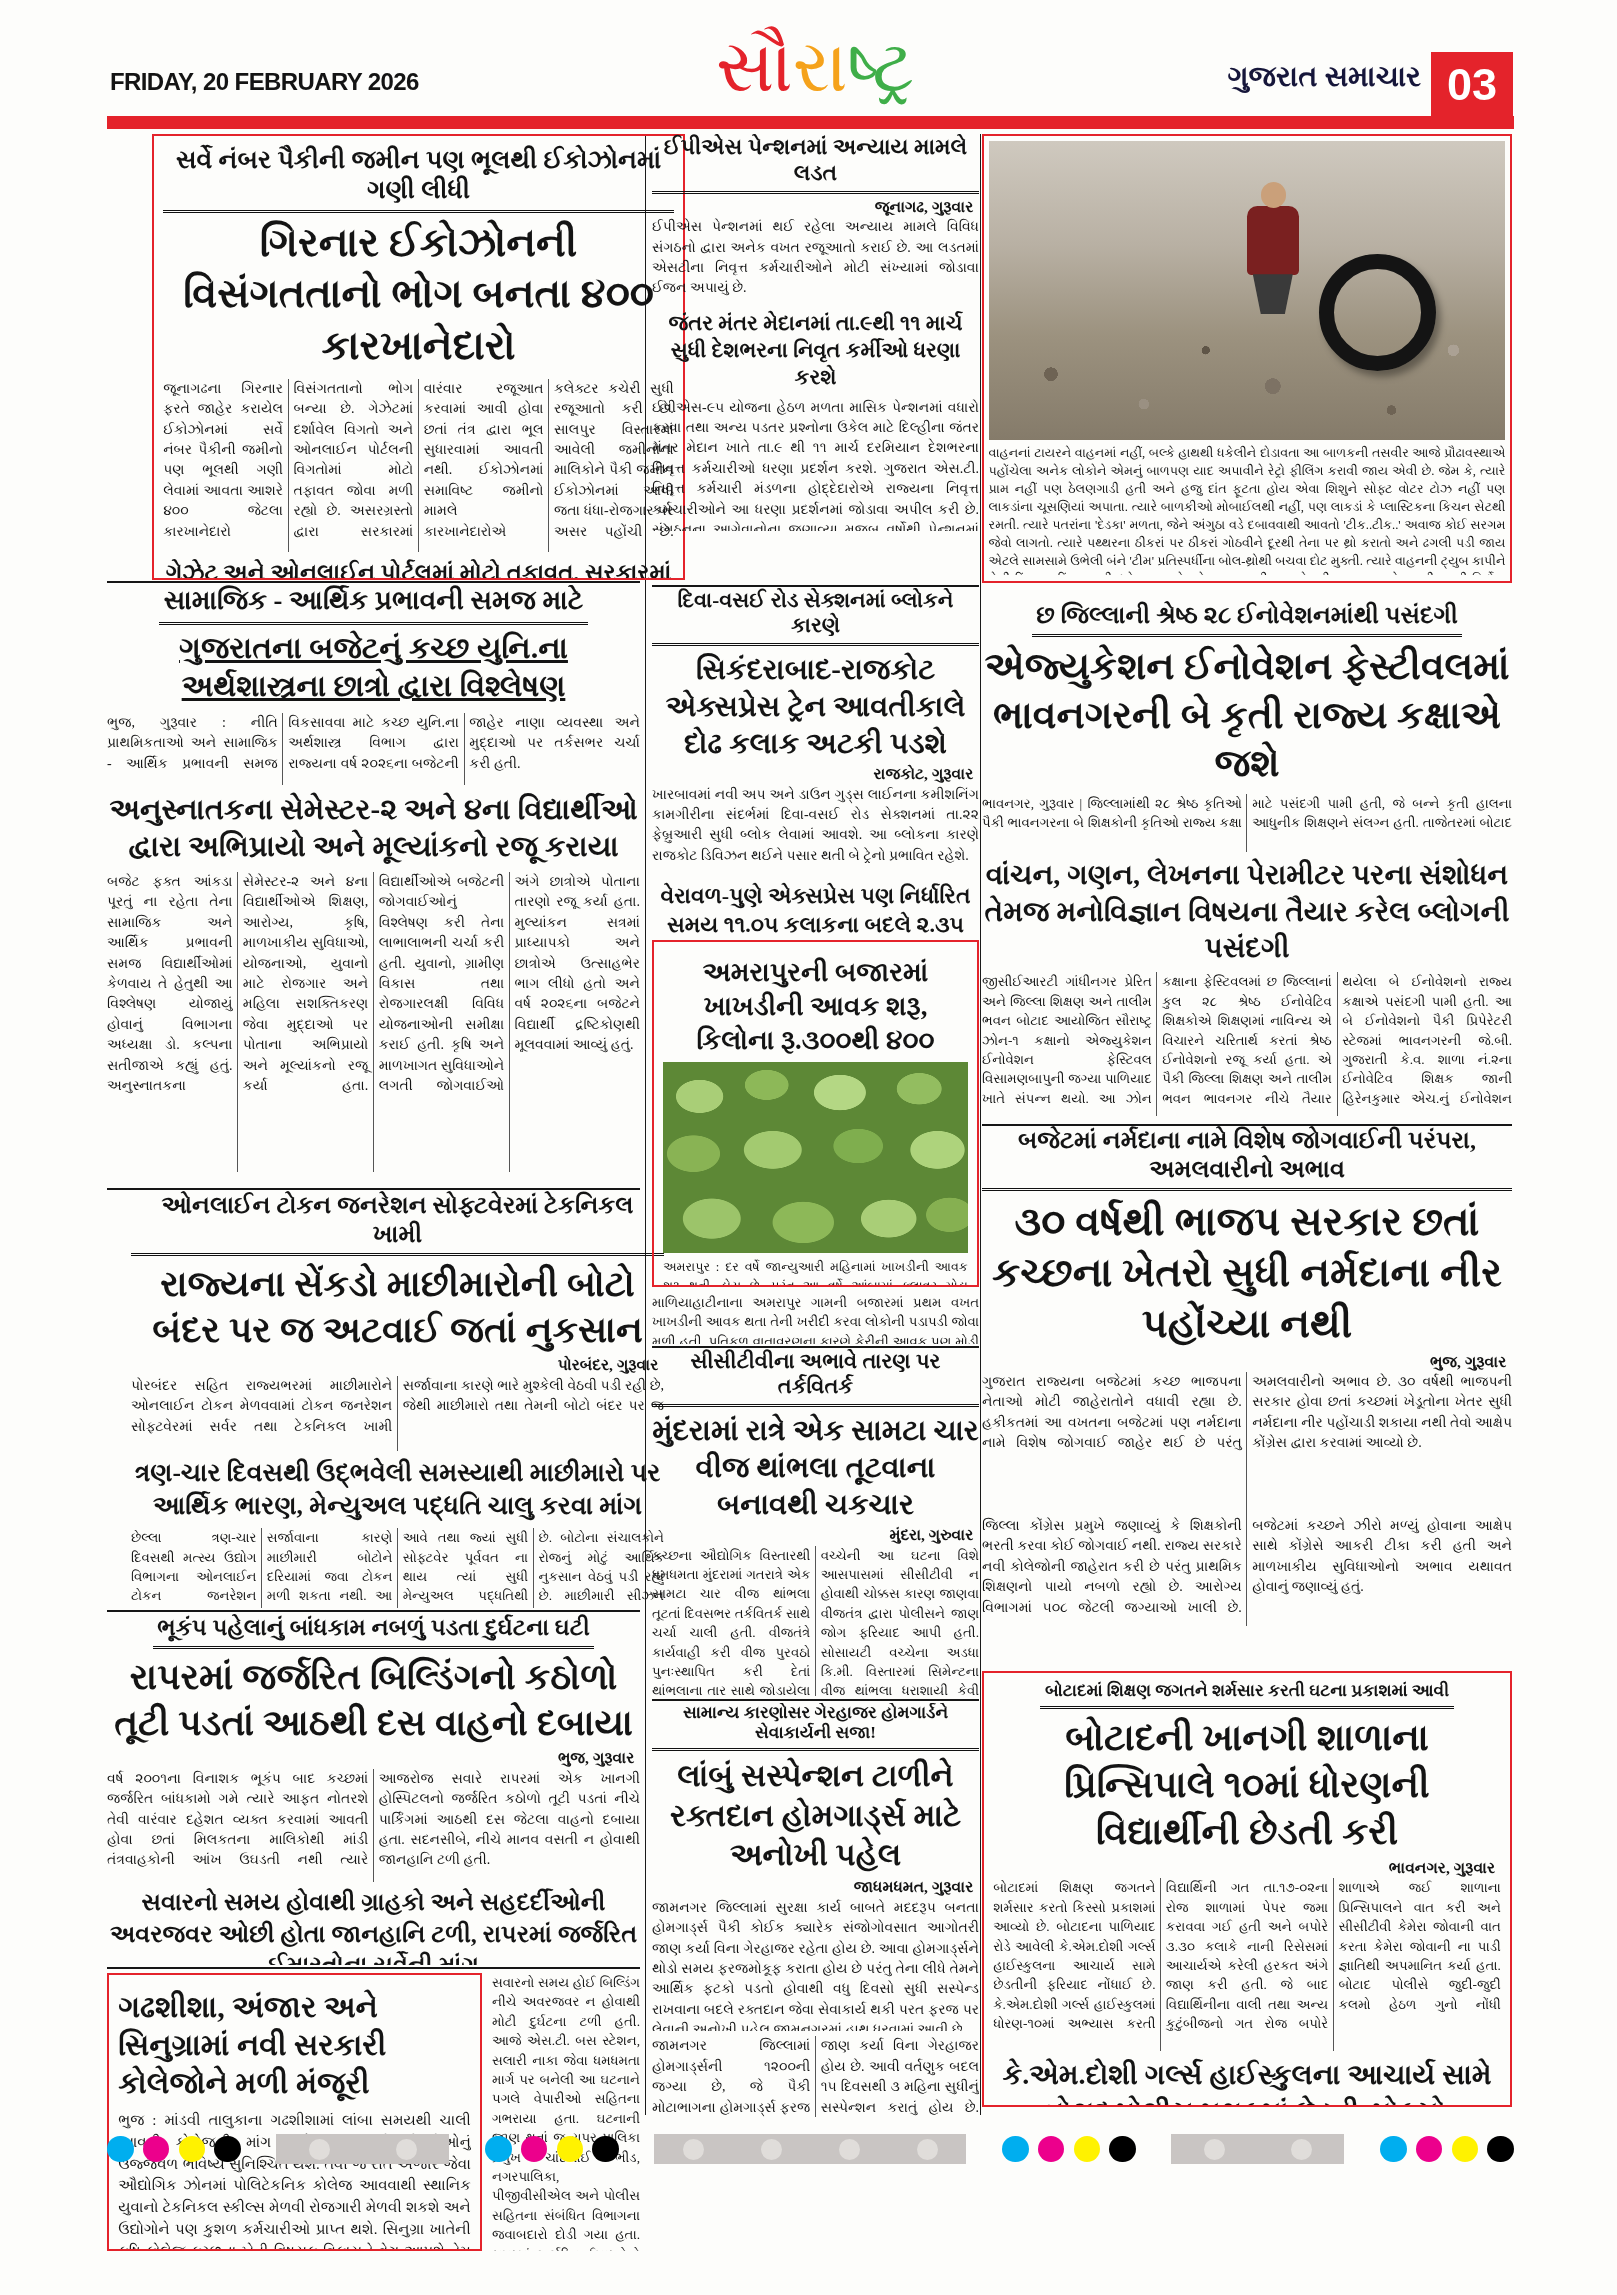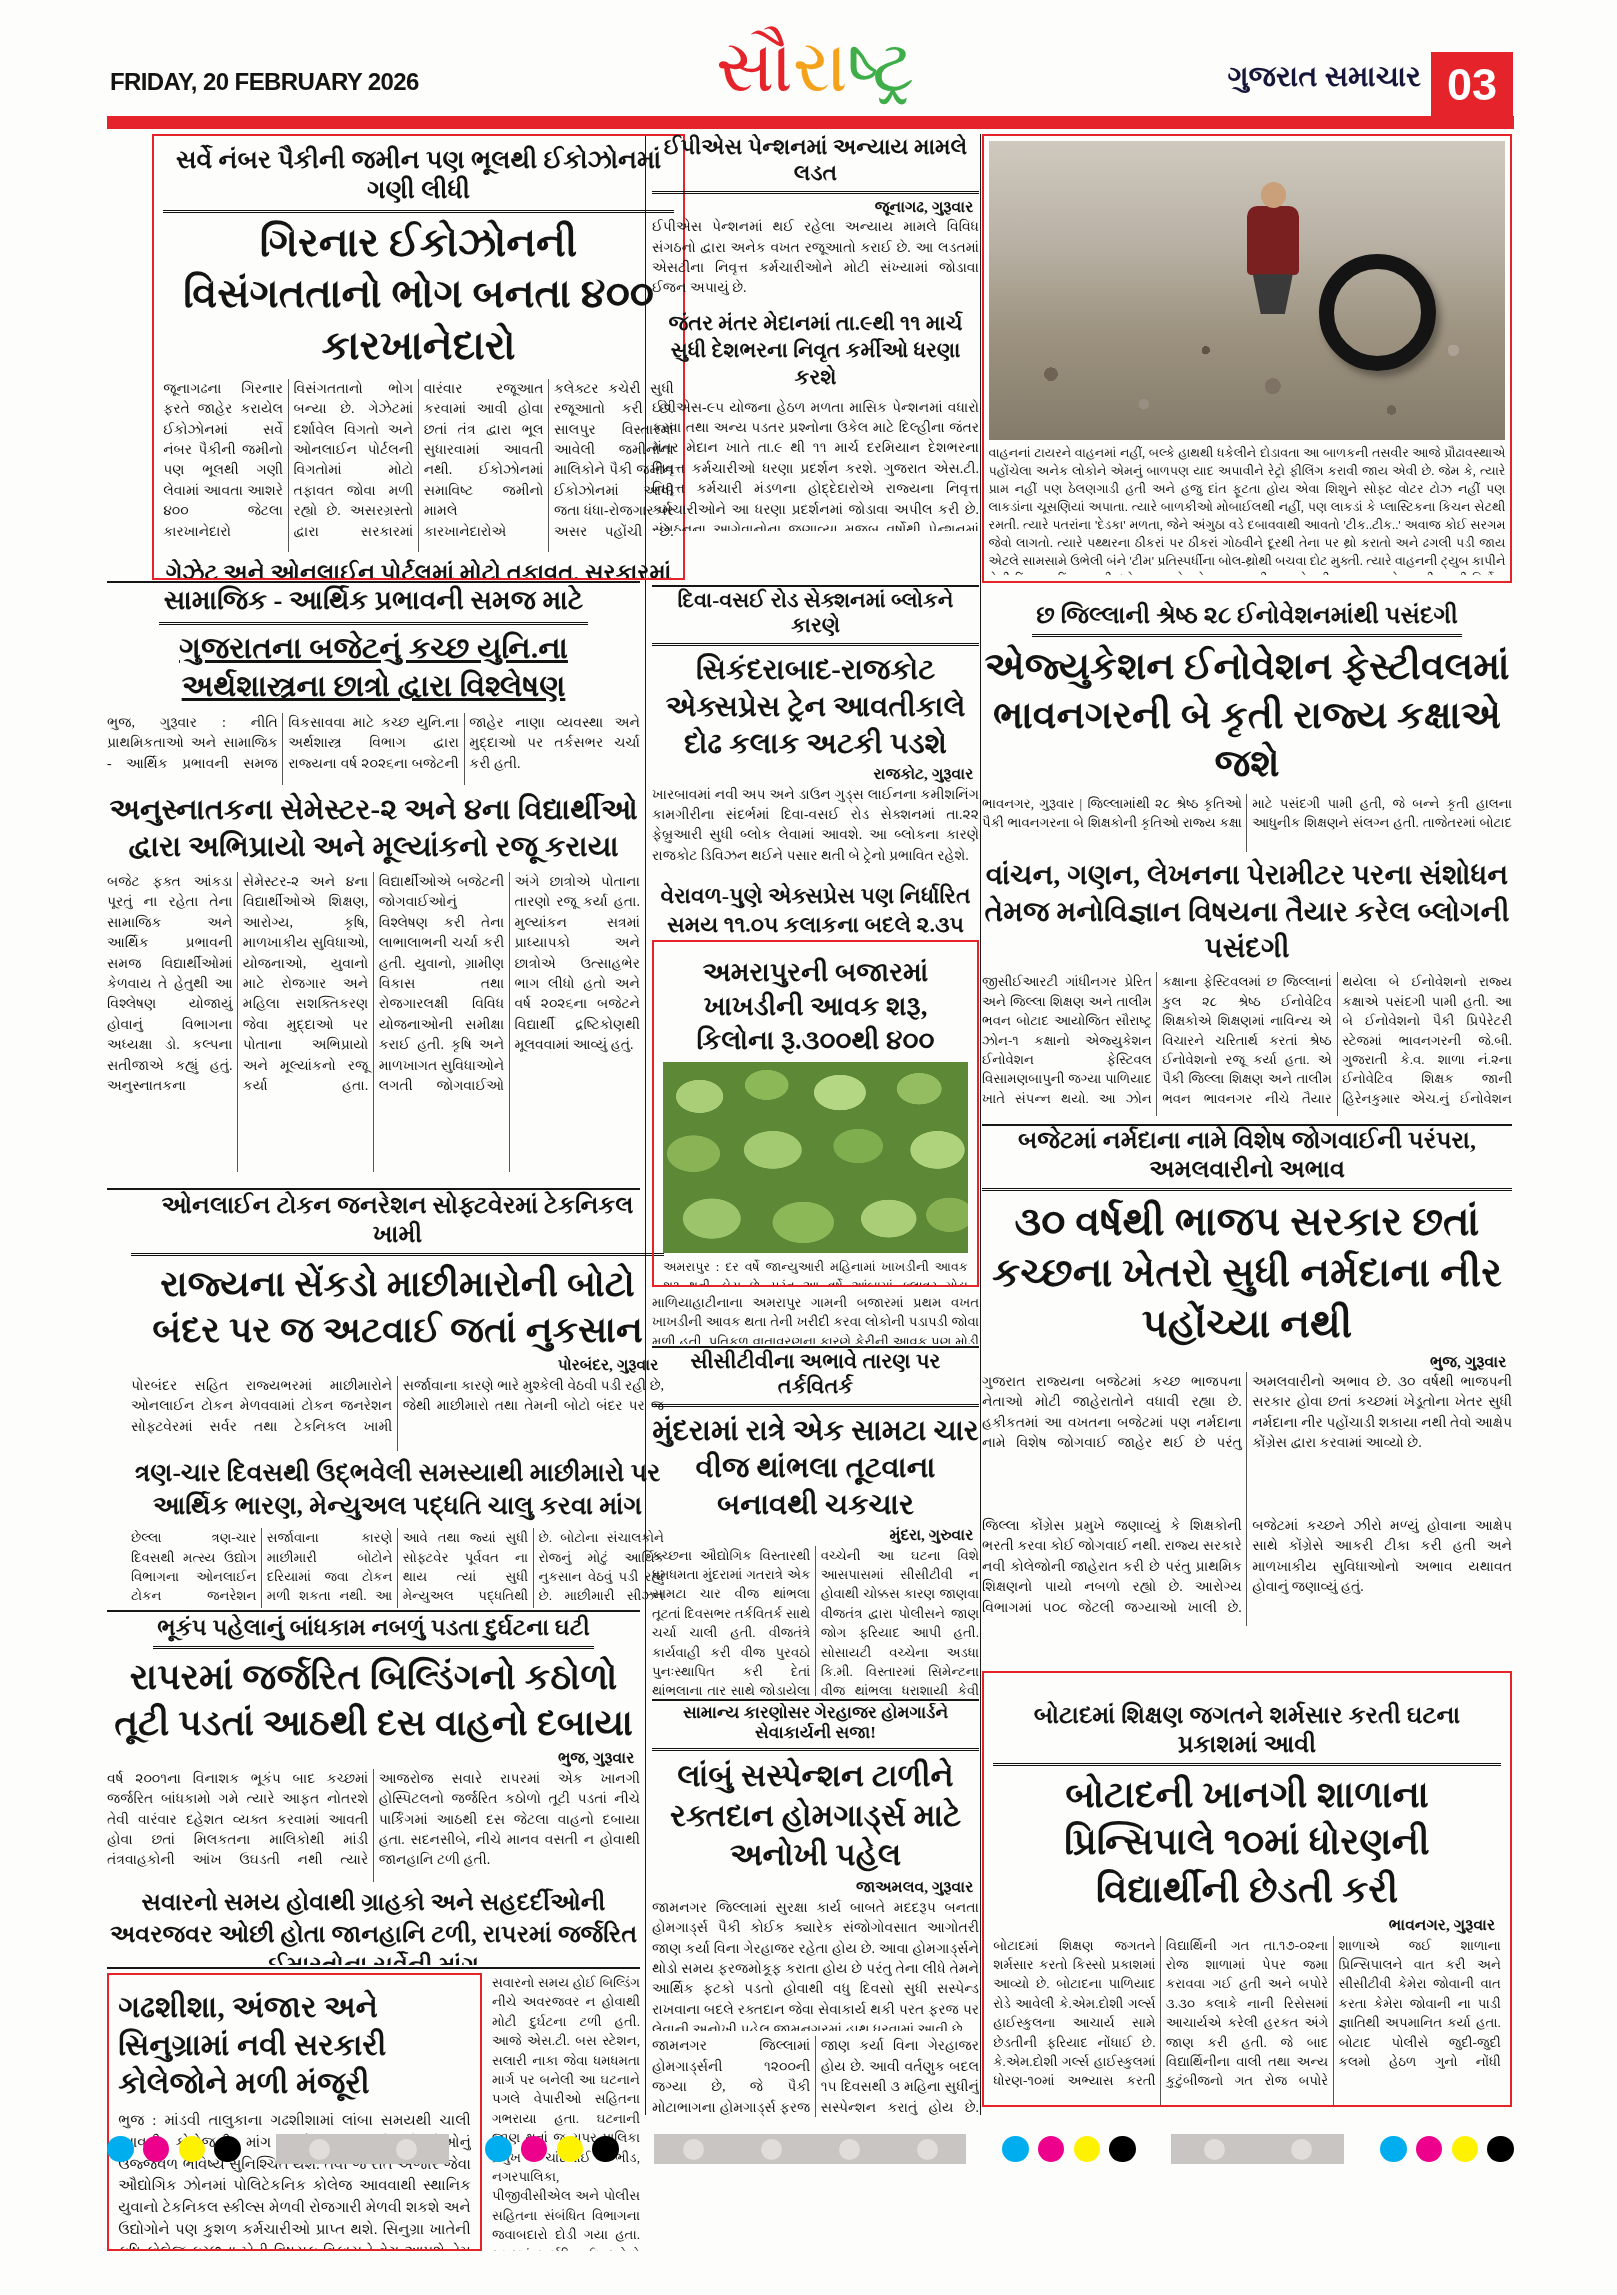--- a/index.html
+++ b/index.html
@@ -161,21 +161,21 @@
   <div class="art" style="left:652px;top:1349px;width:327px;height:347px;">
     <div class="kick" style="font-size:21px;"><span>સીસીટીવીના અભાવે તારણ પર તર્કવિતર્ક</span></div>
     <div class="hl" style="font-size:29px;">મુંદરામાં રાત્રે એક સામટા ચાર વીજ થાંભલા તૂટવાના બનાવથી ચકચાર</div>
     <div class="dl">મુંદરા, ગુરુવાર</div>
     <div class="bd cols2" style="height:208px;font-size:13.3px;">કચ્છના ઔદ્યોગિક વિસ્તારથી ધમધમતા મુંદરામાં ગતરાત્રે એક સામટા ચાર વીજ થાંભલા તૂટતાં દિવસભર તર્કવિતર્ક સાથે ચર્ચા ચાલી હતી. વીજતંત્રે કાર્યવાહી કરી વીજ પુરવઠો પુનઃસ્થાપિત કરી દેતાં થાંભલાના તાર સાથે જોડાયેલા વીજગ્રાહકોએ રાહત અનુભવી હતી. મોડી રાતથી પરોઢ વચ્ચેની આ ઘટના વિશે આસપાસમાં સીસીટીવી ન હોવાથી ચોક્કસ કારણ જાણવા વીજતંત્ર દ્વારા પોલીસને જાણ જોગ ફરિયાદ આપી હતી. સોસાયટી વચ્ચેના અડધા કિ.મી. વિસ્તારમાં સિમેન્ટના વીજ થાંભલા ધરાશાયી કેવી રીતે થયા તે બાબતે કારણ સ્પષ્ટ થઈ શક્યું નથી. ભારે વાહનની ટક્કર કે કોઈ તત્વો દ્વારા નુકસાન કરાયું તે અંગેની વિગતો પોલીસ તપાસમાં બહાર આવી શકે. ત્રણ વીજ થાંભલા મામલતદાર કચેરી વિસ્તારમાં પડતાં કોઈ નુકસાની ન થતા કાર્યવાહી આદરી વીજ થાંભલા પાછા ઉભા કરી દેવાયા હતા.</div>
   </div>
 
   <div class="art" style="left:652px;top:1703px;width:327px;height:414px;">
     <div class="kick" style="font-size:17px;"><span>સામાન્ય કારણોસર ગેરહાજર હોમગાર્ડને સેવાકાર્યની સજા!</span></div>
     <div class="hl" style="font-size:31px;">લાંબું સસ્પેન્શન ટાળીને રક્તદાન હોમગાર્ડ્સ માટે અનોખી પહેલ</div>
-    <div class="dl">જાઅમલવ, ગુરૂવાર</div>
+    <div class="dl">જાધમધમત, ગુરૂવાર</div>
     <div class="bd" style="height:133px;font-size:14px;">જામનગર જિલ્લામાં સુરક્ષા કાર્ય બાબતે મદદરૂપ બનતા હોમગાર્ડ્સ પૈકી કોઈક ક્યારેક સંજોગોવસાત આગોતરી જાણ કર્યા વિના ગેરહાજર રહેતા હોય છે. આવા હોમગાર્ડ્સને થોડો સમય ફરજમોકૂફ કરાતા હોય છે પરંતુ તેના લીધે તેમને આર્થિક ફટકો પડતો હોવાથી વધુ દિવસો સુધી સસ્પેન્ડ રાખવાના બદલે રક્તદાન જેવા સેવાકાર્ય થકી પરત ફરજ પર લેવાની અનોખી પહેલ જામનગરમાં હાથ ધરવામાં આવી છે.</div>
     <div class="bd cols2" style="height:133px;margin-top:5.8px;font-size:14px;">જામનગર જિલ્લામાં હોમગાર્ડ્સની ૧૨૦૦ની જગ્યા છે, જે પૈકી મોટાભાગના હોમગાર્ડ્સ ફરજ નિભાવે છે. નોકરી અથવા ધંધો કરતા હોમગાર્ડ્સ ક્યારેક જાણ કર્યા વિના ગેરહાજર હોય છે. આવી વર્તણુક બદલ ૧૫ દિવસથી ૩ મહિના સુધીનું સસ્પેન્શન કરાતું હોય છે. તેના બદલે રક્તદાન કરી સેવાકાર્ય થકી ઝડપથી ફરજ પર પરત ફરવાની તક અપાય છે.</div>
   </div>
 
   <div class="art redbox" style="left:982px;top:134px;width:530px;height:449px;padding:4.6px;">
     <div class="photo1">
       <div class="tire"></div>
       <div class="child"></div>
     </div>
     <div class="bd" style="height:131px;margin-top:4.6px;font-size:12.7px;line-height:1.42;">વાહનનાં ટાયરને વાહનમાં નહીં, બલ્કે હાથથી ધકેલીને દોડાવતા આ બાળકની તસવીર આજે પ્રૌઢાવસ્થાએ પહોંચેલા અનેક લોકોને એમનું બાળપણ યાદ અપાવીને રેટ્રો ફીલિંગ કરાવી જાય એવી છે. જેમ કે, ત્યારે પ્રામ નહીં પણ ઠેલણગાડી હતી અને હજુ દાંત ફૂટતા હોય એવા શિશુને સોફ્ટ વોટર ટોઝ નહીં પણ લાકડાંના ચૂસણિયાં અપાતા. ત્યારે બાળકીઓ મોબાઈલથી નહીં, પણ લાકડાં કે પ્લાસ્ટિકના કિચન સેટથી રમતી. ત્યારે પતરાંના 'દેડકા' મળતા, જેને અંગુઠા વડે દબાવવાથી આવતો 'ટીક..ટીક..' અવાજ કોઈ સરગમ જેવો લાગતો. ત્યારે પથ્થરના ઠીકરાં પર ઠીકરાં ગોઠવીને દૂરથી તેના પર થ્રો કરાતો અને ઢગલી પડી જાય એટલે સામસામે ઉભેલી બંને 'ટીમ' પ્રતિસ્પર્ધીના બોલ-થ્રોથી બચવા દોટ મુક્તી. ત્યારે વાહનની ટ્યુબ કાપીને તેની રિંગ પર રિંગ ચઢાવી દડો બનાવાતો, જે આજના સીઝન બોલની ગરજ સારતો. આવી સસ્તી-નિર્દોષ-ઘરગથ્થુ રમતોની યાદી લંબાતી જ જઈ શકે અને જૂની યાદો તાજા થતી જ રહે, પણ આજેય બાળક દ્વારા સાંઠીકડાથી કે હાથથી ધકેલાવાની કંઈક ઔર જ મજા આવતી હોય એમ ટાયર પણ બાળકની સાથે ઉછળતું કૂદતું જઈ રહેલું તસવીરમાં નજરે પડે છે.</div>
@@ -192,21 +192,21 @@
 
   <div class="art" style="left:982px;top:1126px;width:530px;height:536px;">
     <div class="kick" style="font-size:24px;"><span>બજેટમાં નર્મદાના નામે વિશેષ જોગવાઈની પરંપરા, અમલવારીનો અભાવ</span></div>
     <div class="hl" style="font-size:40px;">૩૦ વર્ષથી ભાજપ સરકાર છતાં કચ્છના ખેતરો સુધી નર્મદાના નીર પહોંચ્યા નથી</div>
     <div class="dl">ભુજ, ગુરૂવાર</div>
     <div class="bd cols2" style="height:144px;font-size:14px;">ગુજરાત રાજ્યના બજેટમાં કચ્છ ભાજપના નેતાઓ મોટી જાહેરાતોને વધાવી રહ્યા છે. હકીકતમાં આ વખતના બજેટમાં પણ નર્મદાના નામે વિશેષ જોગવાઈ જાહેર થઈ છે પરંતુ અમલવારીનો અભાવ છે. ૩૦ વર્ષથી ભાજપની સરકાર હોવા છતાં કચ્છમાં ખેડૂતોના ખેતર સુધી નર્મદાના નીર પહોંચાડી શકાયા નથી તેવો આક્ષેપ કોંગ્રેસ દ્વારા કરવામાં આવ્યો છે.</div>
     <div class="bd cols2" style="height:110px;font-size:14px;">જિલ્લા કોંગ્રેસ પ્રમુખે જણાવ્યું કે શિક્ષકોની ભરતી કરવા કોઈ જોગવાઈ નથી. રાજ્ય સરકારે નવી કોલેજોની જાહેરાત કરી છે પરંતુ પ્રાથમિક શિક્ષણનો પાયો નબળો રહ્યો છે. આરોગ્ય વિભાગમાં ૫૦૮ જેટલી જગ્યાઓ ખાલી છે. બજેટમાં કચ્છને ઝીરો મળ્યું હોવાના આક્ષેપ સાથે કોંગ્રેસે આકરી ટીકા કરી હતી અને માળખાકીય સુવિધાઓનો અભાવ યથાવત હોવાનું જણાવ્યું હતું.</div>
   </div>
 
   <div class="art redbox" style="left:982px;top:1671px;width:530px;height:436px;">
-    <div class="kick" style="font-size:24px;margin-top:20px;"><span>બોટાદમાં શિક્ષણ જગતને શર્મસાર કરતી ઘટના પ્રકાશમાં આવી</span></div>
+    <div class="kick" style="font-size:17px;"><span>બોટાદમાં શિક્ષણ જગતને શર્મસાર કરતી ઘટના પ્રકાશમાં આવી</span></div>
     <div class="hl" style="font-size:37px;">બોટાદની ખાનગી શાળાના પ્રિન્સિપાલે ૧૦માં ધોરણની વિદ્યાર્થીની છેડતી કરી</div>
     <div class="dl">ભાવનગર, ગુરૂવાર</div>
     <div class="bd cols3" style="height:173px;font-size:13.3px;">બોટાદમાં શિક્ષણ જગતને શર્મસાર કરતો કિસ્સો પ્રકાશમાં આવ્યો છે. બોટાદના પાળિયાદ રોડે આવેલી કે.એમ.દોશી ગર્લ્સ હાઈસ્કુલના આચાર્ય સામે છેડતીની ફરિયાદ નોંધાઈ છે. કે.એમ.દોશી ગર્લ્સ હાઈસ્કુલમાં ધોરણ-૧૦માં અભ્યાસ કરતી વિદ્યાર્થિની ગત તા.૧૭-૦૨ના રોજ શાળામાં પેપર જમા કરાવવા ગઈ હતી અને બપોરે ૩.૩૦ કલાકે નાની રિસેસમાં આચાર્યએ કરેલી હરકત અંગે જાણ કરી હતી. જે બાદ વિદ્યાર્થિનીના વાલી તથા અન્ય કુટુંબીજનો ગત રોજ બપોરે શાળાએ જઈ શાળાના પ્રિન્સિપાલને વાત કરી અને સીસીટીવી કેમેરા જોવાની વાત કરતા કેમેરા જોવાની ના પાડી જ્ઞાતિથી અપમાનિત કર્યા હતા. બોટાદ પોલીસે જુદી-જુદી કલમો હેઠળ ગુનો નોંધી આગળની કાર્યવાહી હાથ ધરી છે.</div>
     <div class="sub" style="font-size:28px;">કે.એમ.દોશી ગર્લ્સ હાઈસ્કુલના આચાર્ય સામે બોટાદ પોલીસ મથકમાં છેડતી, પોક્સો, એટ્રોસિટીની કલમ હેઠળ ગુનો નોંધાયો</div>
   </div>
 
   <div class="regrow">
     <span class="dots">
       <span class="dot" style="background: rgb(0, 174, 239);"></span>
       <span class="dot" style="background: rgb(236, 0, 140);"></span>

